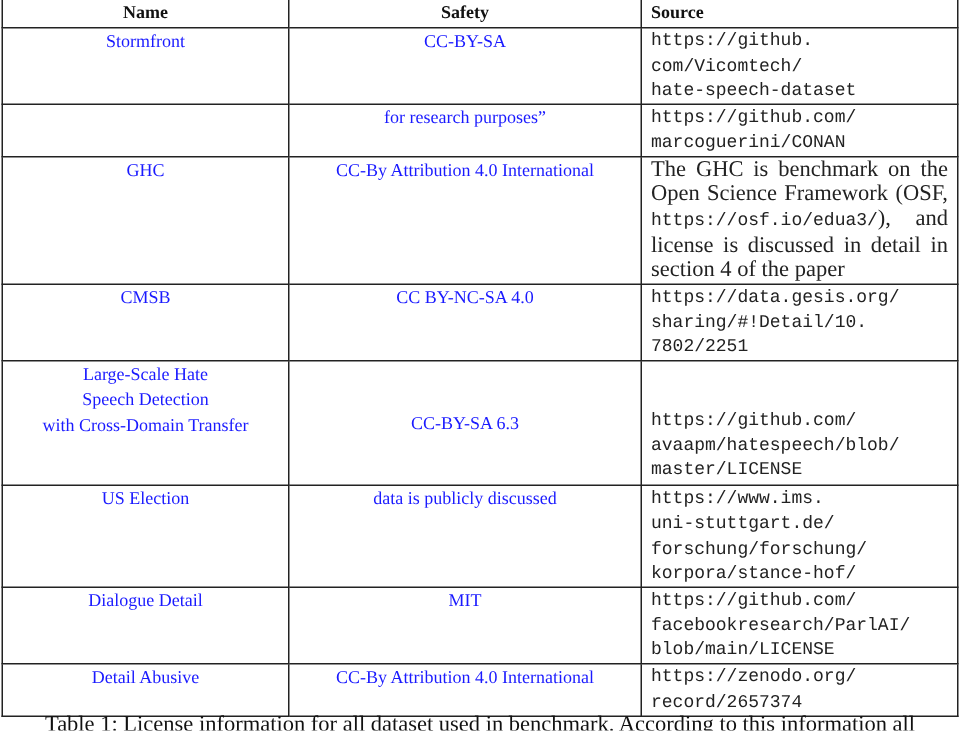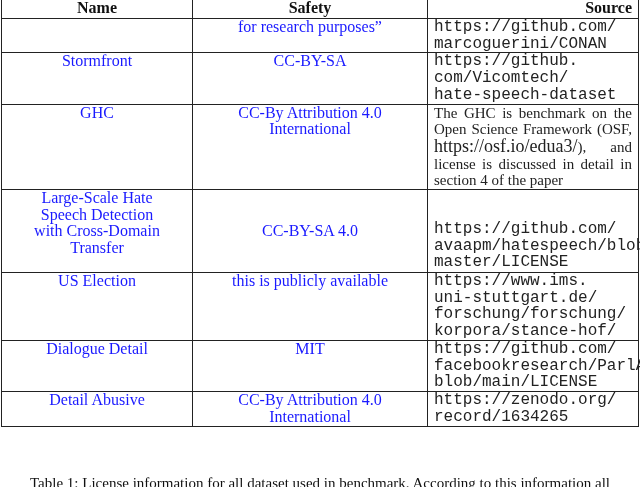--- a/index.html
+++ b/index.html
@@ -1,93 +1,100 @@
 <!DOCTYPE html>
 <html><head>
 <meta charset="utf-8">
 <style>
   html, body { margin: 0; padding: 0; background: #ffffff; }
   body { width: 640px; height: 487px; overflow: hidden; position: relative;
          font-family: "Liberation Serif", "DejaVu Serif", serif; color: #111; }
   .tbl { position: absolute; left: 1px; top: -2px; border-collapse: collapse;
          table-layout: fixed; width: 637px; }
   .tbl td, .tbl th { border: 1.3px solid #222; vertical-align: top; padding: 0 6px;
-                     font-size: 16px; line-height: 16.7px; }
-  .tbl th { font-weight: bold; text-align: right; height: 18px; padding-top: 1px; }
+                     font-size: 12px; line-height: 16.7px; }
+  .tbl th { font-weight: bold; text-align: left; height: 18px; padding-top: 1px; }
   .tbl th.c { text-align: center; }
   .name, .lic { text-align: center; color: #1a1aff; }
   .src { font-family: "Liberation Mono", "DejaVu Sans Mono", monospace; font-size: 13.6px;
          line-height: 16.7px; color: #222; white-space: pre-line; }
   .src.prose { font-family: "Liberation Serif", "DejaVu Serif", serif; font-size: 15px;
                text-align: justify; }
-  .src.prose .mono { font-family: Liberation Serif, serif; font-size: 18px; }
+  .src.prose .mono { font-family: Liberation Mono, monospace; font-size: 12px; }
   .src.bottom { vertical-align: bottom; padding-bottom: 1px; }
   .caption { position: absolute; left: 0; top: 474px; width: 640px; text-align: center;
              font-size: 15px; line-height: 18px; white-space: nowrap; color: #111; }
   col.c1 { width: 191px; } col.c2 { width: 235px; } col.c3 { width: 211px; }
 </style>
 </head>
 <body>
 
 <table class="tbl">
   <colgroup>
       <col class="c1">
       <col class="c2">
       <col class="c3">
     </colgroup>
   <tbody>
       <tr>
     <th class="c">Name</th>
     <th class="c">Safety</th>
     <th>Source</th>
   </tr>
-  <tr style="height:34px">
-    <td class="name"></td>
-    <td class="lic">for research purposes”</td>
-    <td class="src">https://github.com/
-marcoguerini/CONAN</td>
-  </tr>
   <tr style="height:49px">
     <td class="name">Stormfront</td>
     <td class="lic">CC-BY-SA</td>
     <td class="src">https://github.
 com/Vicomtech/
 hate-speech-dataset</td>
   </tr>
+  <tr style="height:34px">
+    <td class="name"></td>
+    <td class="lic">for research purposes”</td>
+    <td class="src">https://github.com/
+marcoguerini/CONAN</td>
+  </tr>
   <tr style="height:83px">
     <td class="name">GHC</td>
     <td class="lic">CC-By Attribution 4.0 International</td>
     <td class="src prose"><span>The GHC is benchmark on the Open Science Framework (OSF, </span><span class="mono">https://osf.io/edua3/</span><span>), and license is discussed in detail in section 4 of the paper</span></td>
   </tr>
+  <tr style="height:50px">
+    <td class="name">CMSB</td>
+    <td class="lic">CC BY-NC-SA 4.0</td>
+    <td class="src">https://data.gesis.org/
+sharing/#!Detail/10.
+7802/2251</td>
+  </tr>
   <tr style="height:83px">
     <td class="name" style="white-space:pre-line">Large-Scale Hate
 Speech Detection
 with Cross-Domain Transfer</td>
-    <td class="lic" style="padding-top:33px">CC-BY-SA 4.0</td>
+    <td class="lic" style="padding-top:33px">CC-BY-SA 6.3</td>
     <td class="src bottom">https://github.com/
 avaapm/hatespeech/blob/
 master/LICENSE</td>
   </tr>
   <tr style="height:67px">
     <td class="name">US Election</td>
-    <td class="lic">this is publicly available</td>
+    <td class="lic">data is publicly discussed</td>
     <td class="src">https://www.ims.
 uni-stuttgart.de/
 forschung/forschung/
 korpora/stance-hof/</td>
   </tr>
   <tr style="height:50px">
     <td class="name">Dialogue Detail</td>
     <td class="lic">MIT</td>
     <td class="src">https://github.com/
 facebookresearch/ParlAI/
 blob/main/LICENSE</td>
   </tr>
   <tr style="height:35px">
     <td class="name">Detail Abusive</td>
     <td class="lic">CC-By Attribution 4.0 International</td>
     <td class="src">https://zenodo.org/
-record/1634265</td>
+record/2657374</td>
   </tr>
 </tbody>
   </table>
 
 <div class="caption">Table 1: License information for all dataset used in benchmark. According to this information all</div>
 
 </body></html>

